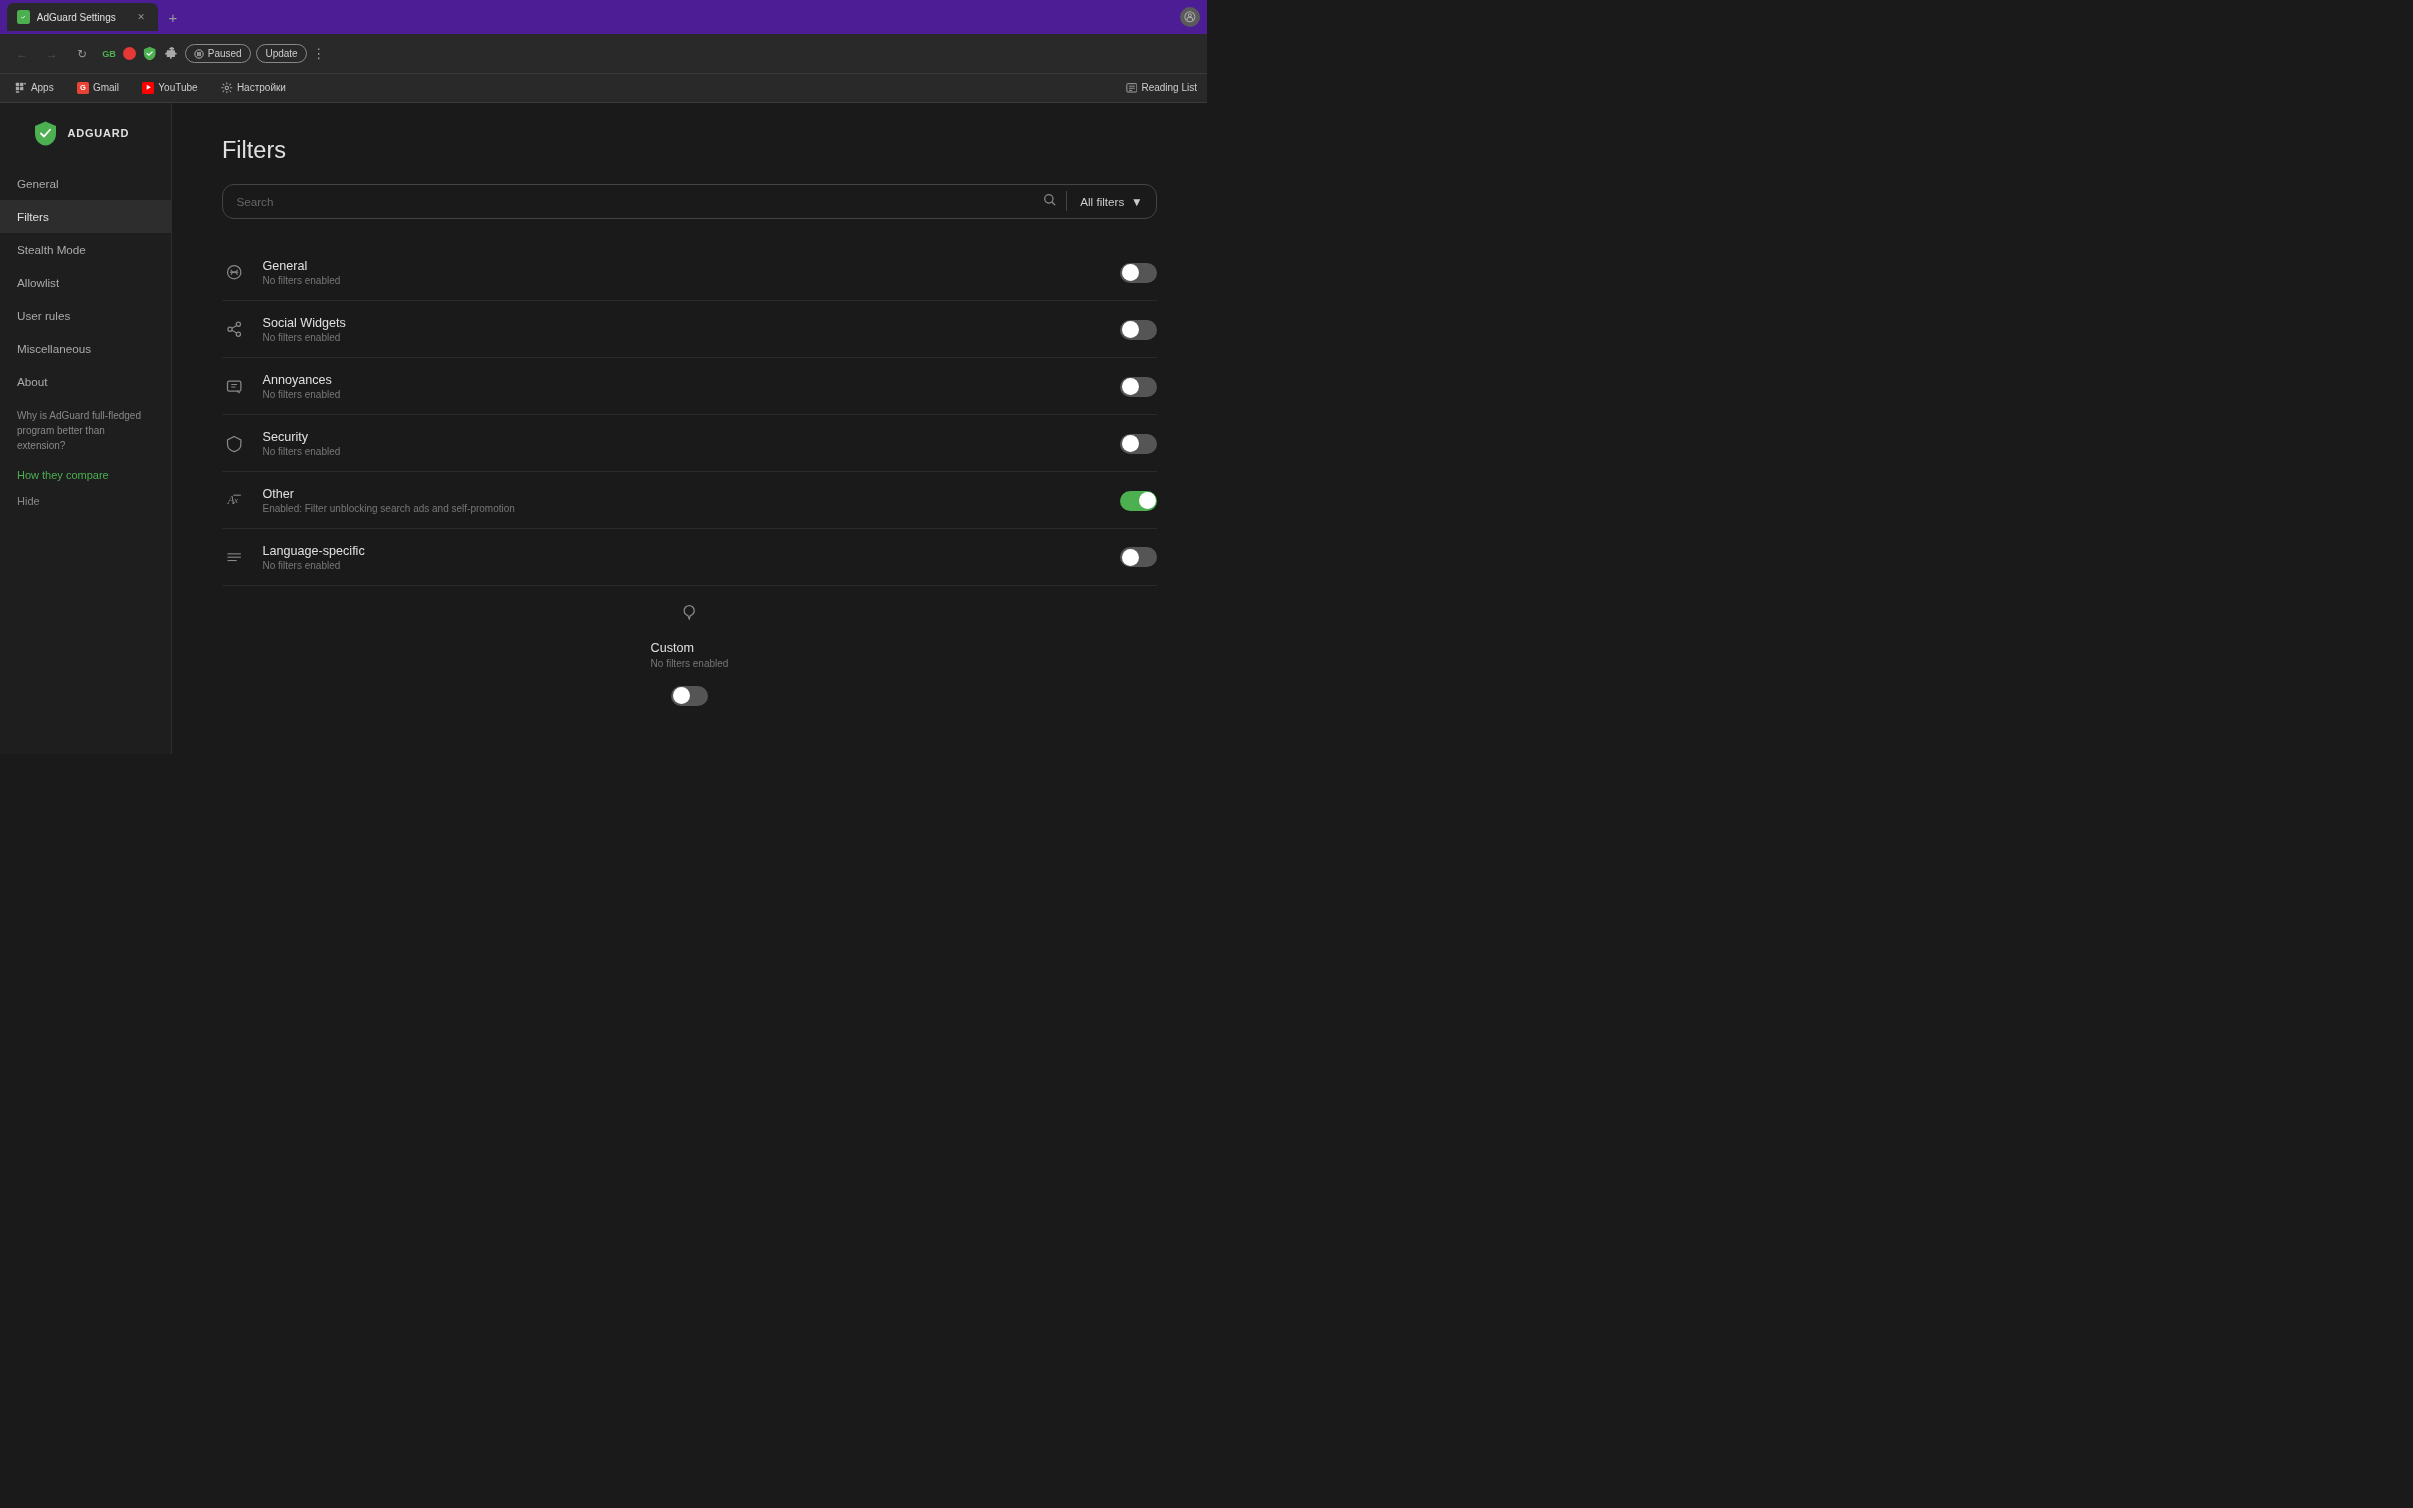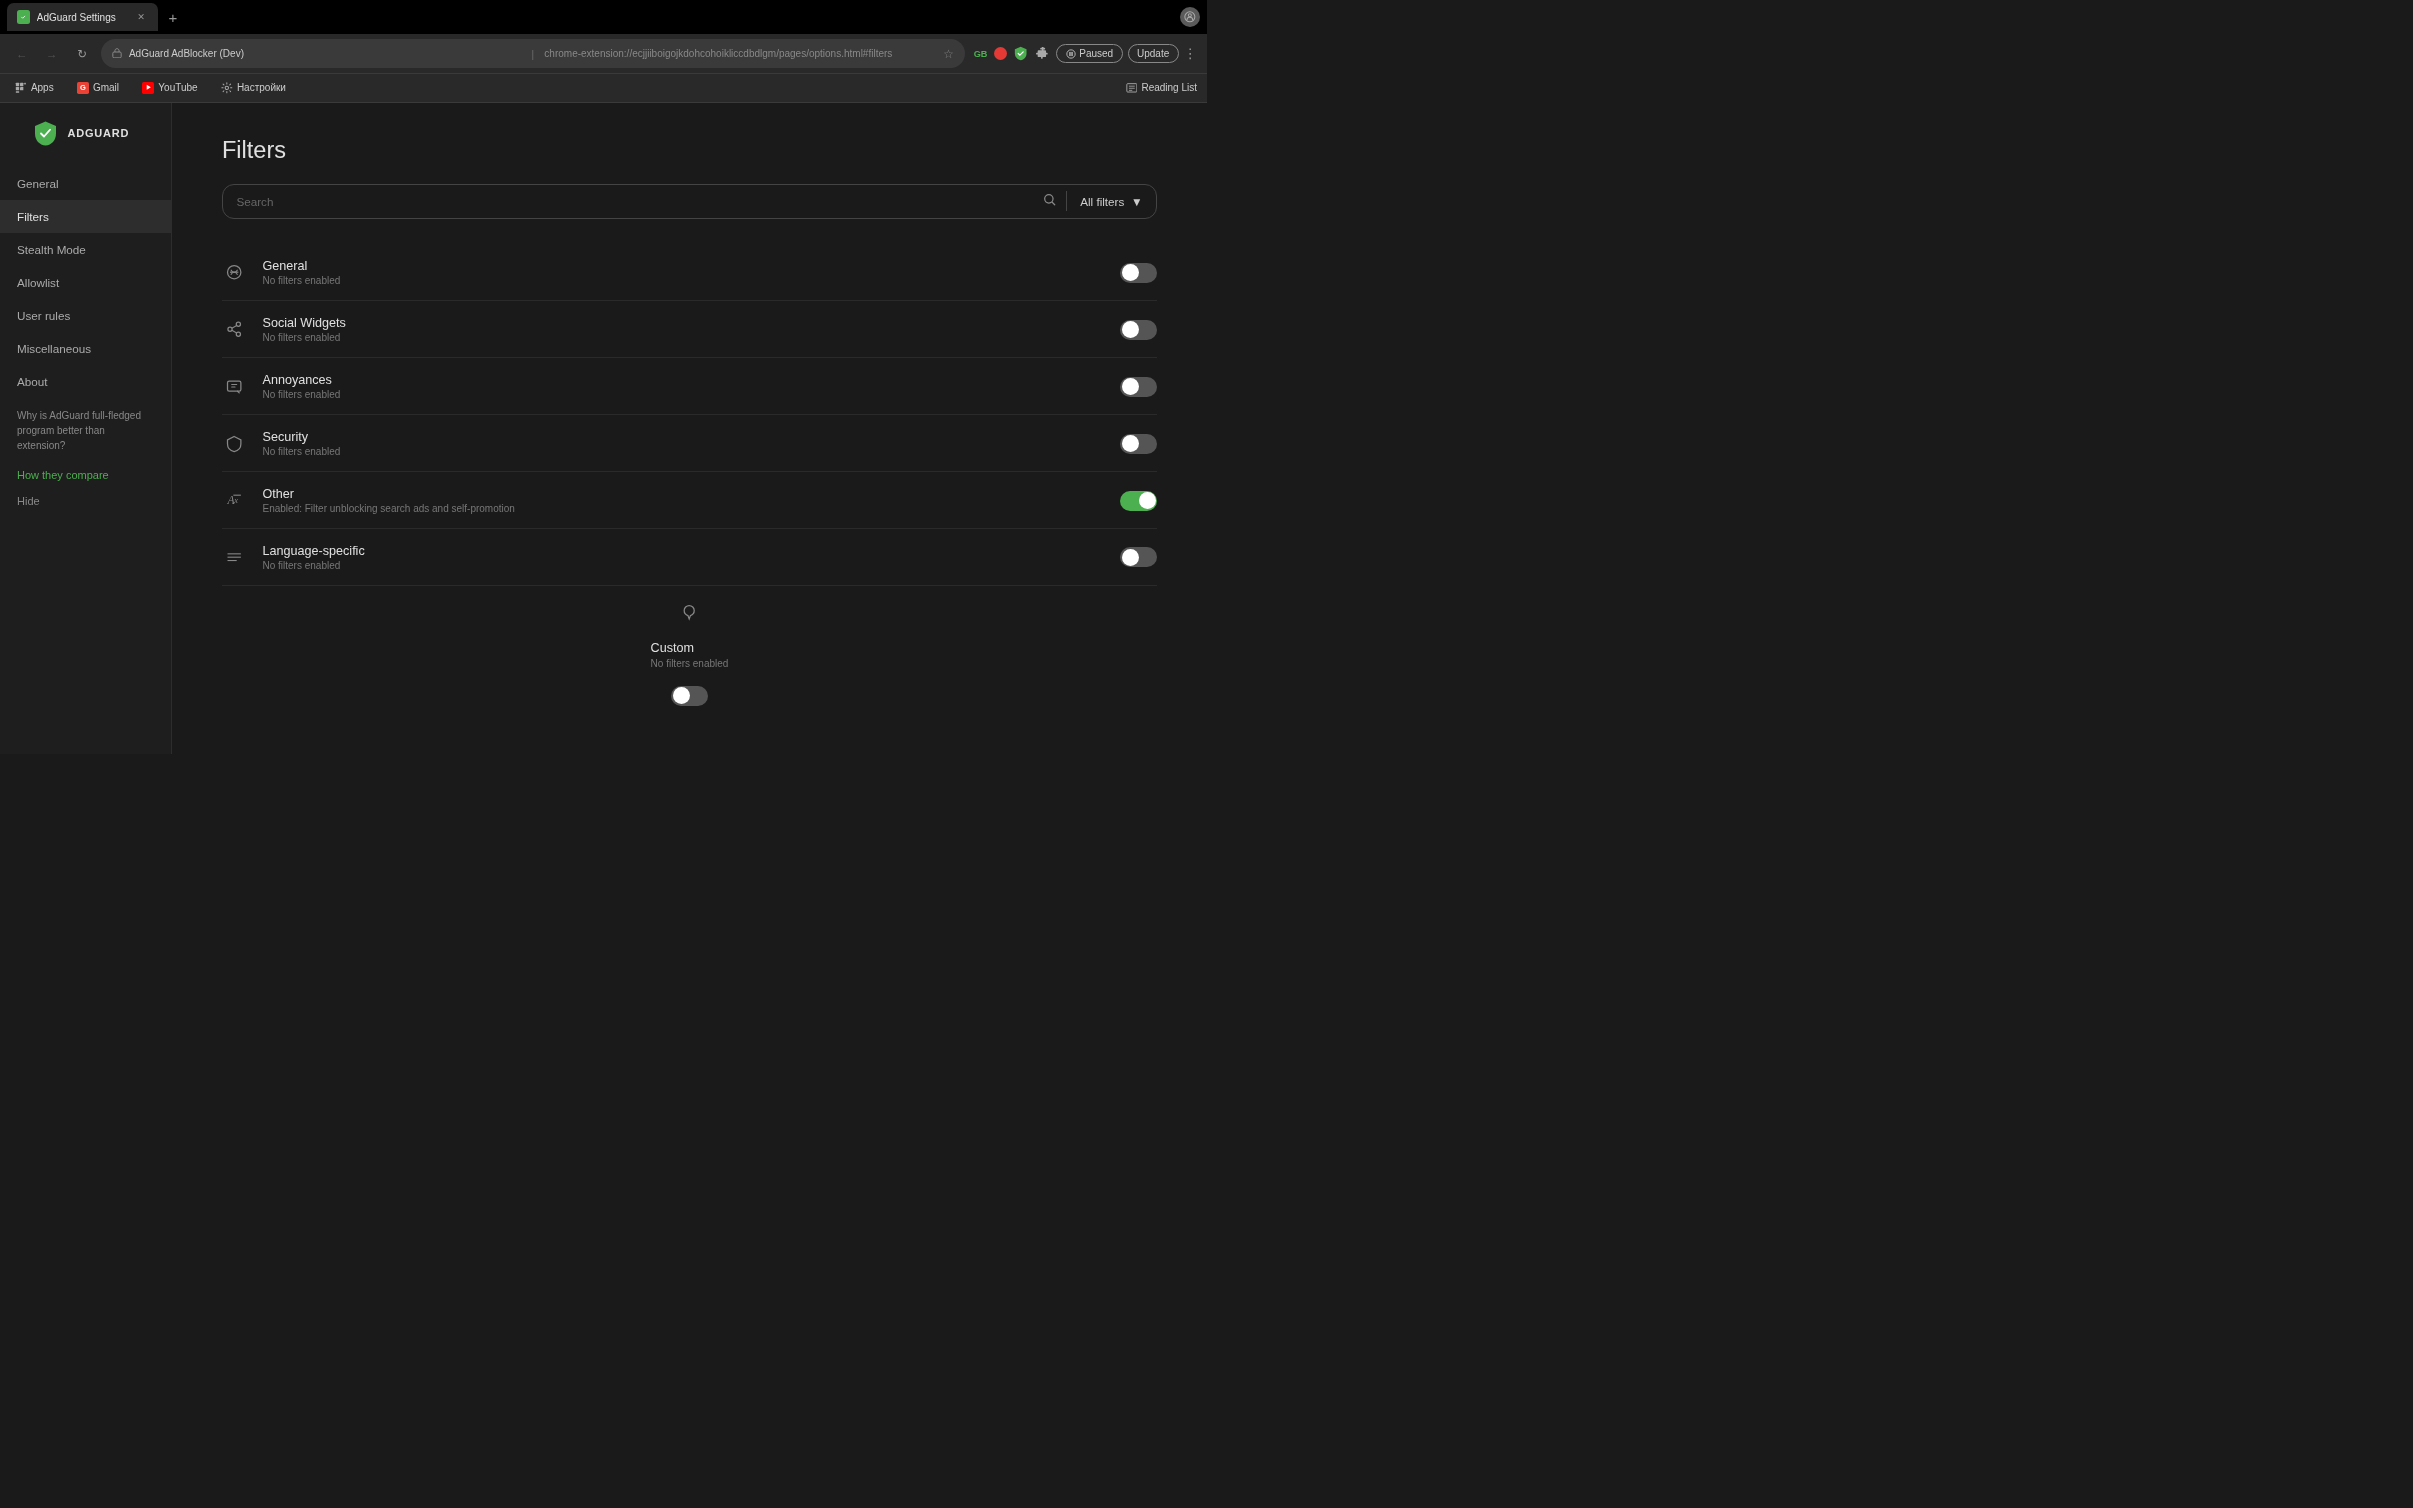--- a/index.html
+++ b/index.html
@@ -2,21 +2,21 @@
 <html style="font-size:13.4px"><head>
   <meta charset="utf-8">
   <style>
     * { margin: 0; padding: 0; box-sizing: border-box; }
     body { font-family: -apple-system, BlinkMacSystemFont, 'Segoe UI', sans-serif; background: #1a1a1a; color: #e0e0e0; font-size: 11.7px; overflow: hidden; width: 1207px; height: 754px; }
 
     
     .chrome-frame { background: #292929; width: 100%; }
 
     
-    .tab-bar { display: flex; align-items: center; height: 34px; background: #000000; padding: 0 6.7px; gap: 3.4px; }
+    .tab-bar { display: flex; align-items: center; height: 34px; background: #4c1d95; padding: 0 6.7px; gap: 3.4px; }
     .tab { display: flex; align-items: center; gap: 6.7px; background: #292929; border-radius: 6.7px 6.7px 0 0; padding: 0 10px; height: 28.5px; min-width: 151px; max-width: 184px; cursor: pointer; }
     .tab-favicon { width: 13.4px; height: 13.4px; border-radius: 2.5px; background: #4caf50; display: flex; align-items: center; justify-content: center; }
     .tab-favicon svg { width: 8.4px; height: 8.4px; }
     .tab-title { font-size: 10px; color: #e0e0e0; flex: 1; white-space: nowrap; overflow: hidden; text-overflow: ellipsis; }
     .tab-close { width: 13.4px; height: 13.4px; border-radius: 50%; display: flex; align-items: center; justify-content: center; cursor: pointer; color: #999; font-size: 9.2px; }
     .new-tab-btn { width: 23.5px; height: 23.5px; border-radius: 50%; display: flex; align-items: center; justify-content: center; color: #999; cursor: pointer; font-size: 15px; }
     .tab-spacer { flex: 1; }
     .profile-icon { width: 20px; height: 20px; border-radius: 50%; background: #5a5a5a; display: flex; align-items: center; justify-content: center; color: #ccc; font-size: 10px; cursor: pointer; }
 
     
@@ -111,32 +111,20 @@
         <path d="M3.5 11C3.5 9.07 5.07 7.5 7 7.5C8.93 7.5 10.5 9.07 10.5 11" stroke="#aaa" stroke-width="1.2"></path>
         <circle cx="7" cy="5" r="1.8" stroke="#aaa" stroke-width="1.2"></circle>
       </svg>
     </div>
   </div>
 
   <div class="address-bar">
     <div class="nav-btn disabled">←</div>
     <div class="nav-btn disabled">→</div>
     <div class="nav-btn">↻</div>
-    <div class="url-bar">
-      <span class="url-bar-icon">
-        <svg width="10" height="11.7" viewBox="0 0 12 14" fill="none">
-          <rect x="1" y="6" width="10" height="7" rx="1.5" stroke="#888" stroke-width="1.2"></rect>
-          <path d="M3.5 6V4.5C3.5 3.12 4.62 2 6 2C7.38 2 8.5 3.12 8.5 4.5V6" stroke="#888" stroke-width="1.2"></path>
-        </svg>
-      </span>
-      <span class="url-text" style="color:#ccc; font-weight:500;">AdGuard AdBlocker (Dev)</span>
-      <span class="url-separator">|</span>
-      <span class="url-text url-path" style="color:#888;">chrome-extension://ecjjiiboigojkdohcohoikliccdbdlgm/pages/options.html#filters</span>
-      <span class="star-icon">☆</span>
-    </div>
     <div class="address-right">
 
       <div class="ext-icon" style="color:#4caf50; font-size:9.2px; font-weight:700;">GB</div>
 
       <div style="width:13.4px;height:13.4px;border-radius:50%;background:#e53935;cursor:pointer;"></div>
 
       <div class="ext-icon">
         <svg width="13.4" height="15" viewBox="0 0 16 18" fill="none">
           <path d="M8 1L15 4V9C15 13 12 16.5 8 17C4 16.5 1 13 1 9V4L8 1Z" fill="#4CAF50"></path>
           <path d="M5 9L7 11L11 7" stroke="white" stroke-width="1.5" stroke-linecap="round"></path>

